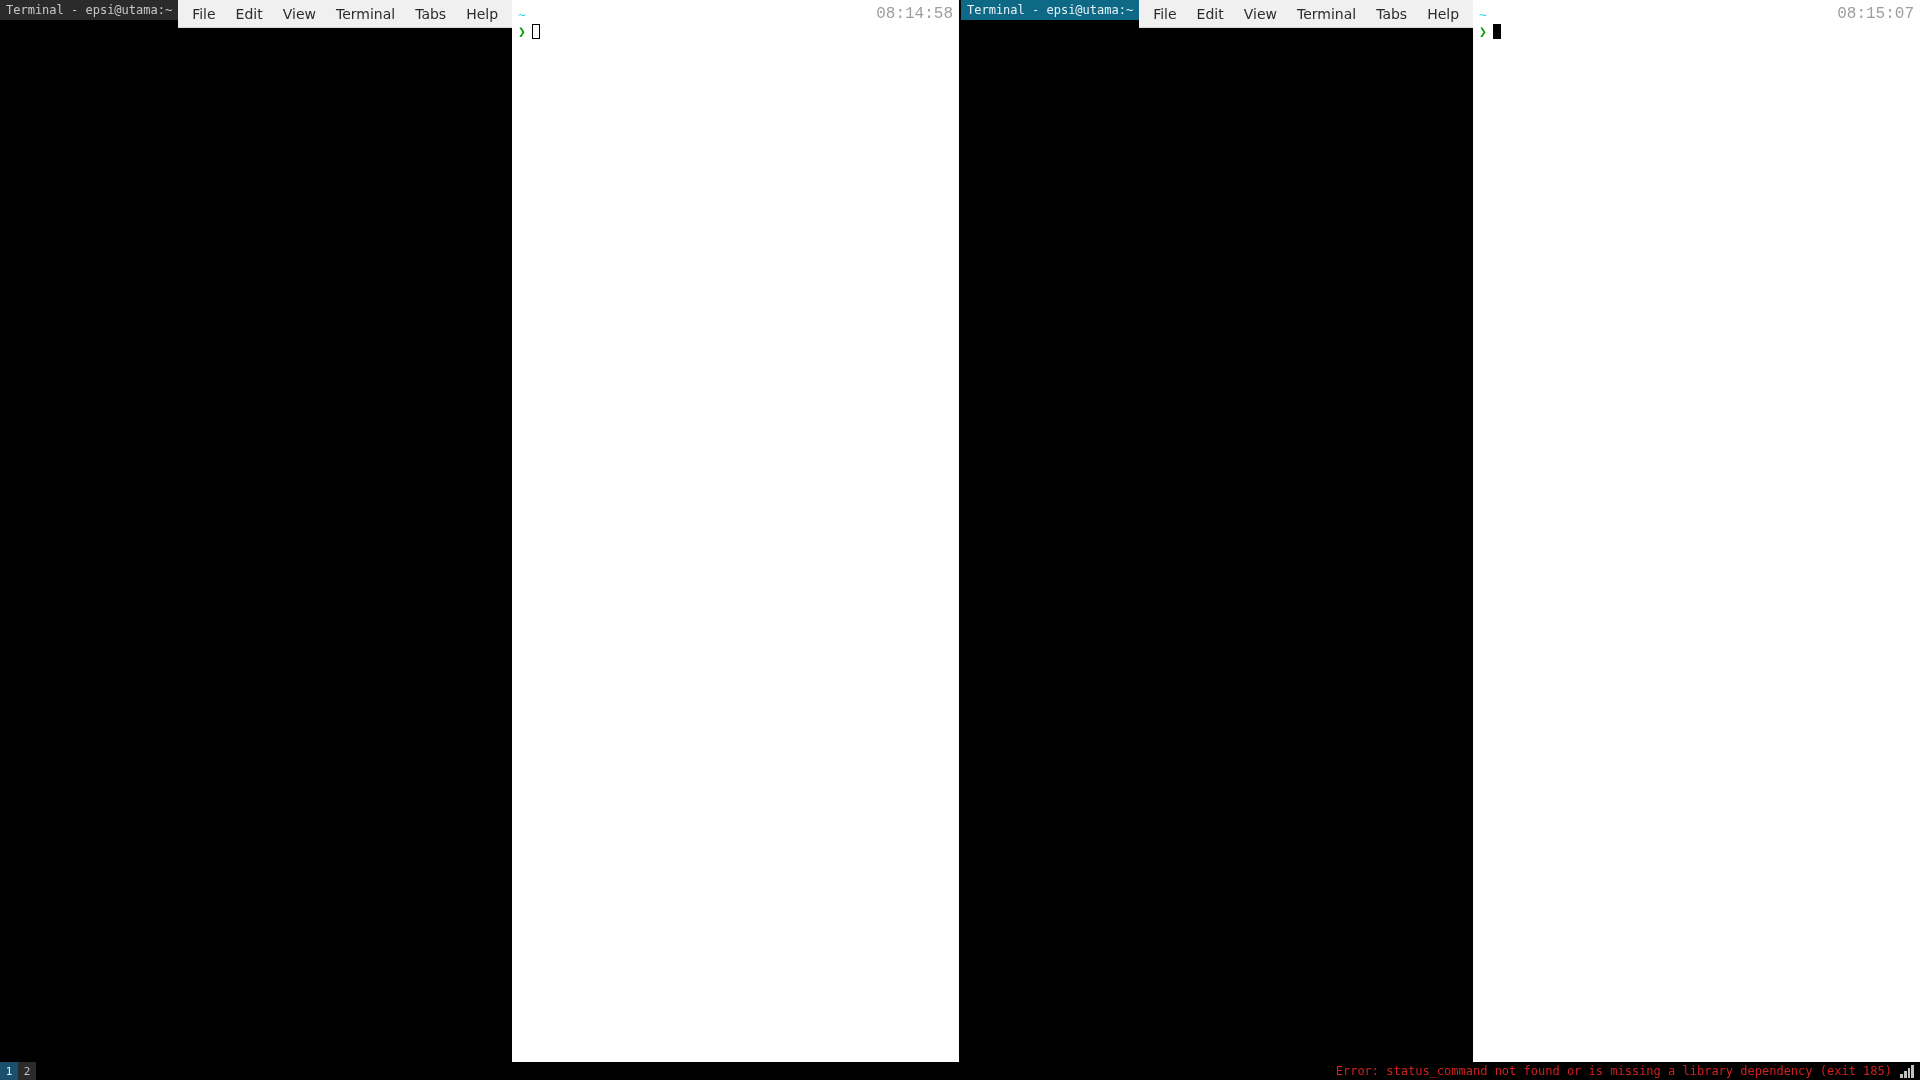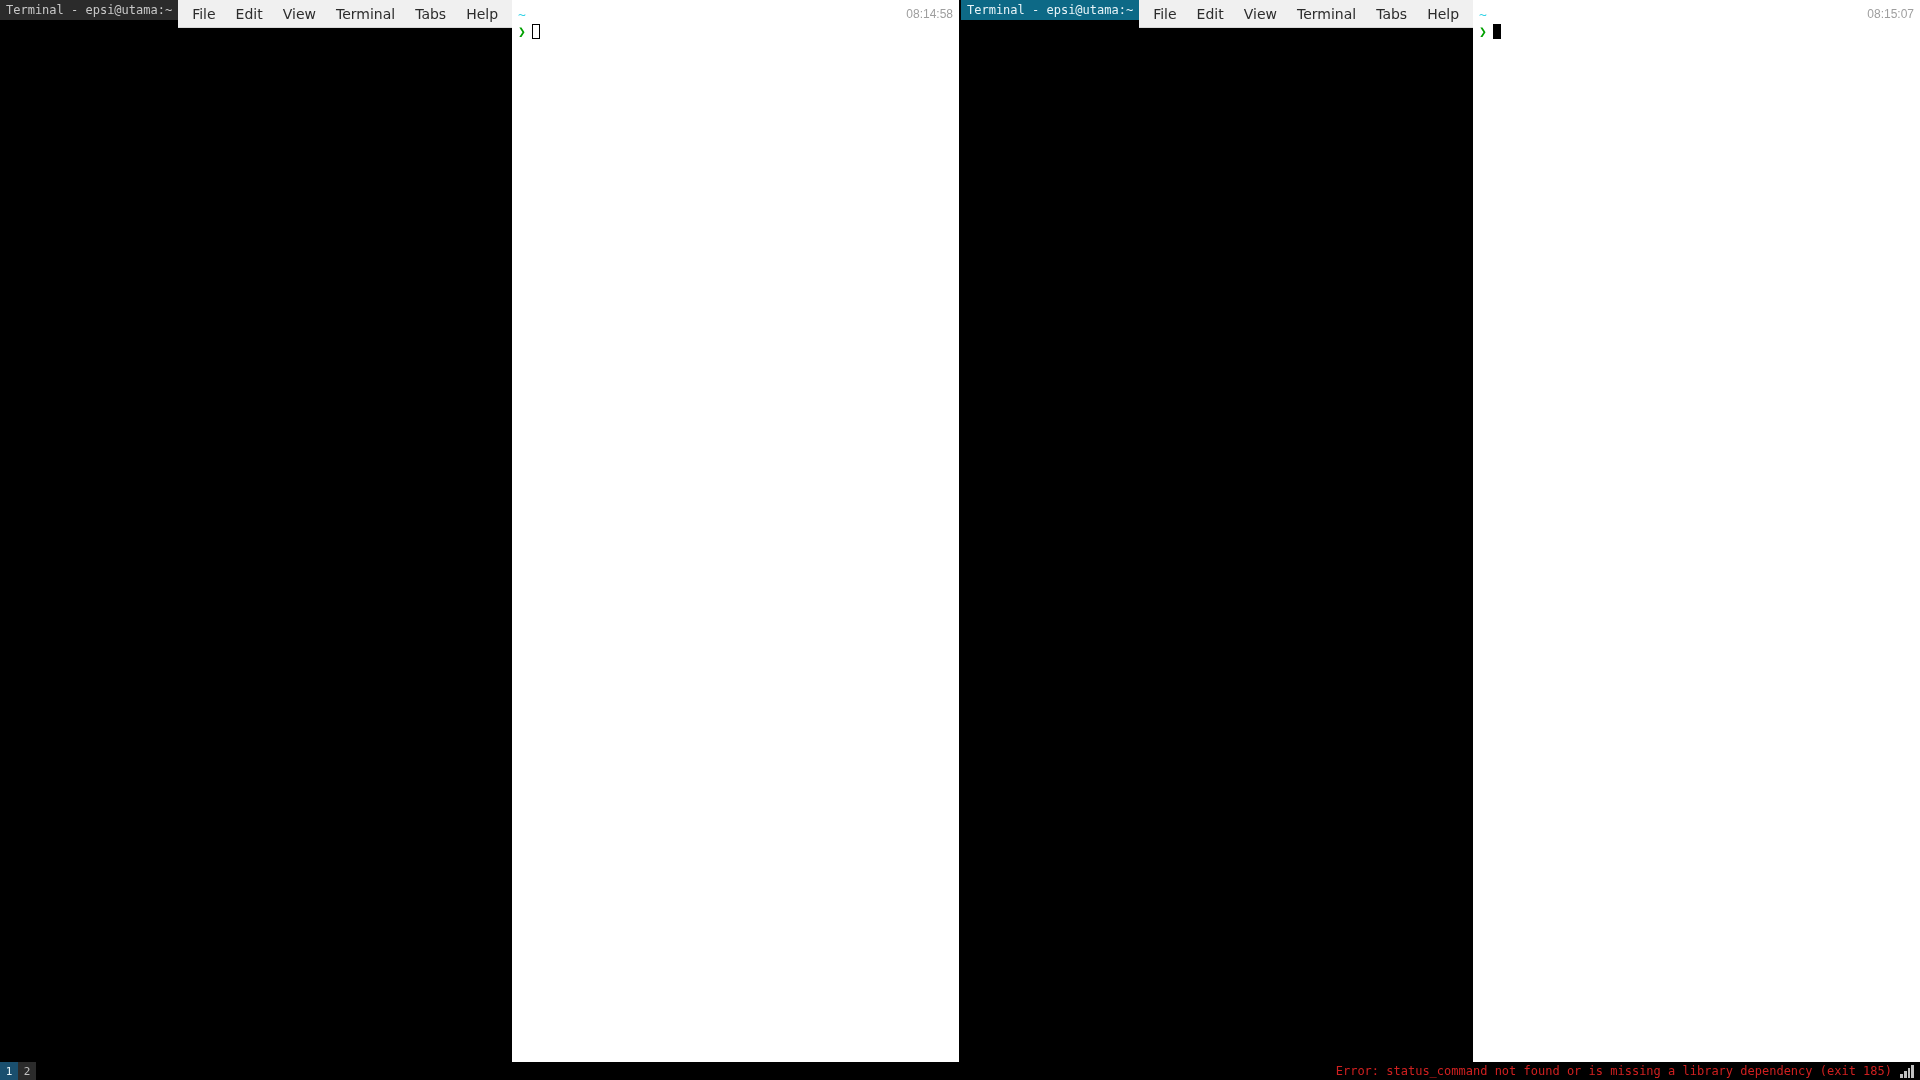--- a/index.html
+++ b/index.html
@@ -43,21 +43,21 @@
   .tilde-line { color: #2fd2e6; }
 
   .prompt-row { display: flex; align-items: center; height: 17px; }
   .chevron { color: #00a000; font-weight: bold; }
   .cursor-block {
     display: inline-block; width: 8px; height: 15px; margin-left: 6px;
   }
   .cursor-outline { border: 1px solid #000; background: transparent; }
   .cursor-solid   { background: #000; }
 
-  .timestamp { position: absolute; top: 6px; right: 6px; color: #9e9e9e; font-family: Liberation Sans, sans-serif; font-size: 12px; }
+  .timestamp { position: absolute; top: 6px; right: 6px; color: #9e9e9e; font-family: Liberation Mono, monospace; font-size: 16px; }
 
   .statusbar {
     position: absolute; left: 0; right: 0; bottom: 0; height: 18px;
     background: #000; display: flex; align-items: center;
     font-family: "DejaVu Sans Mono","Liberation Mono",monospace;
     font-size: 12px; color: #c0c0c0;
   }
   .ws-list { display: flex; height: 100%; }
   .ws {
     display: flex; align-items: center; justify-content: center;

